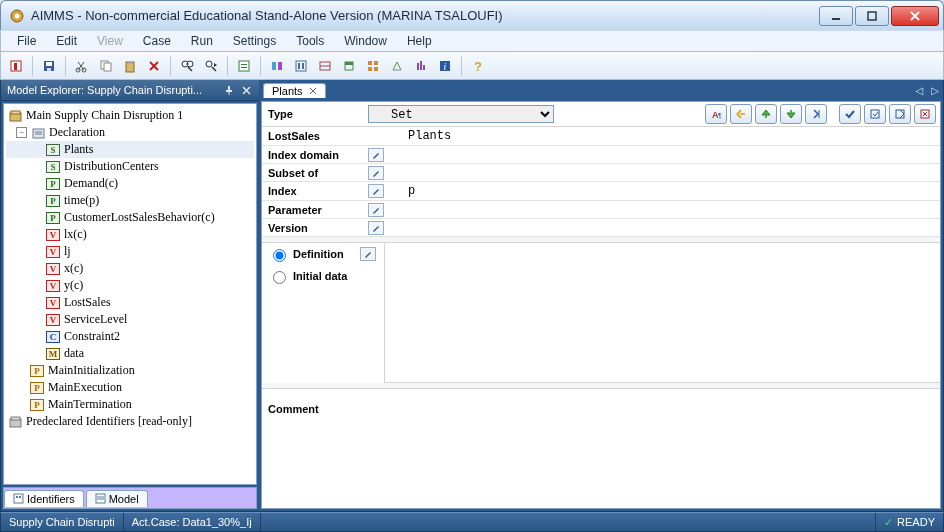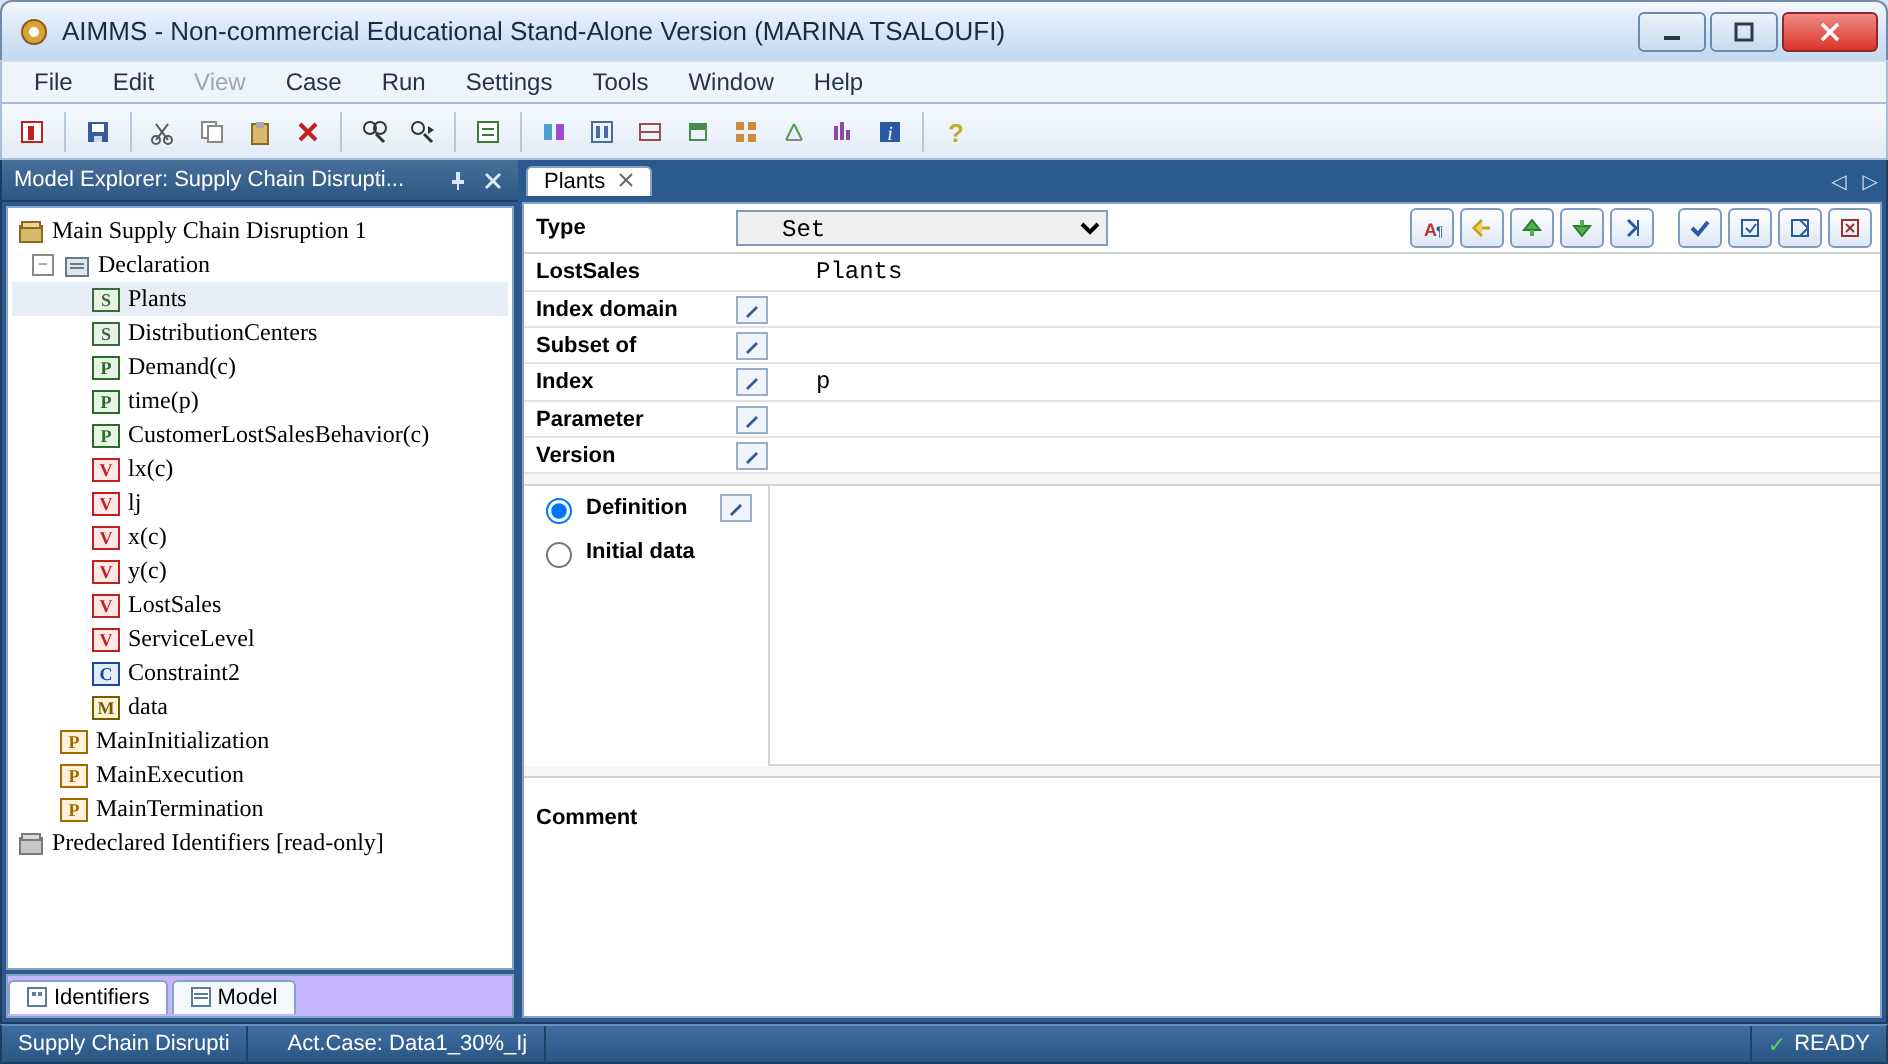--- a/index.html
+++ b/index.html
@@ -86,21 +86,21 @@
   .pvalue{flex:1;font-family:"Courier New",monospace;font-size:12px;padding:1px 18px;}
   select.pvalue{font-family:"Courier New",monospace;font-size:12px;height:18px;border:1px solid #7f9db9;}
   .psection{background:#f6f6f6;height:6px;border-bottom:1px solid #d4d4d4;}
   .radio-row{padding:3px 6px;display:flex;gap:4px;align-items:center;font-weight:bold;font-size:11px;}
   .big-area{height:140px;border-bottom:1px solid #d4d4d4;}
   .comment-row{display:flex;align-items:flex-end;}
   .comment-row .plabel{padding-top:3px;}
   .comment-box{flex:1;height:26px;}
 
   
-  .statusbar{height:20px;background:linear-gradient(to bottom,#3f6da0,#2a5685);border:1px solid #1c3c60;border-top:1px solid #6a90ba;display:flex;align-items:center;color:#fff;font-size:11px;gap:12px;}
+  .statusbar{height:20px;background:linear-gradient(to bottom,#3f6da0,#2a5685);border:1px solid #1c3c60;border-top:1px solid #6a90ba;display:flex;align-items:center;color:#fff;font-size:11px;}
   .statusbar .seg{padding:0 8px;border-right:1px solid #1e4266;height:100%;display:flex;align-items:center;}
   .statusbar .seg.last{margin-left:auto;border-right:none;border-left:1px solid #1e4266;}
   .statusbar .chk{color:#5bd65b;margin-right:4px;}
 
 </style>
 </head>
 <body>
 
 <div class="titlebar">
   <span class="app-icon">

